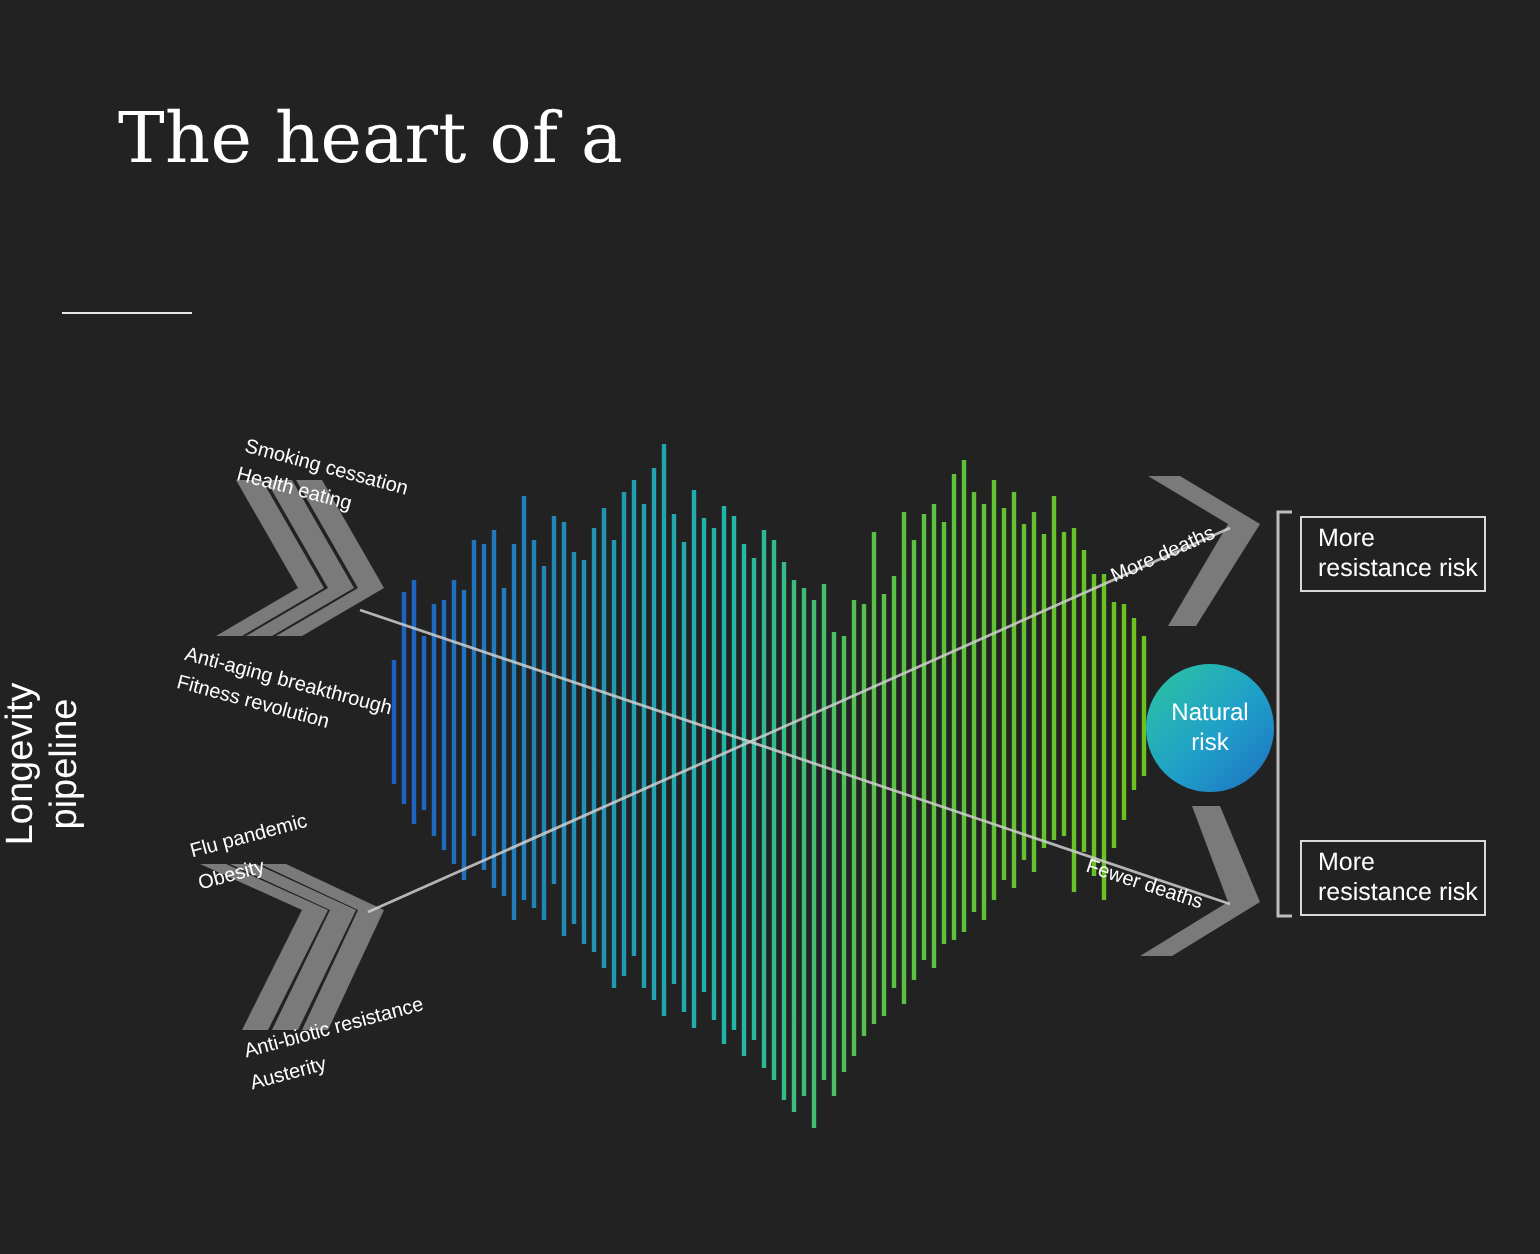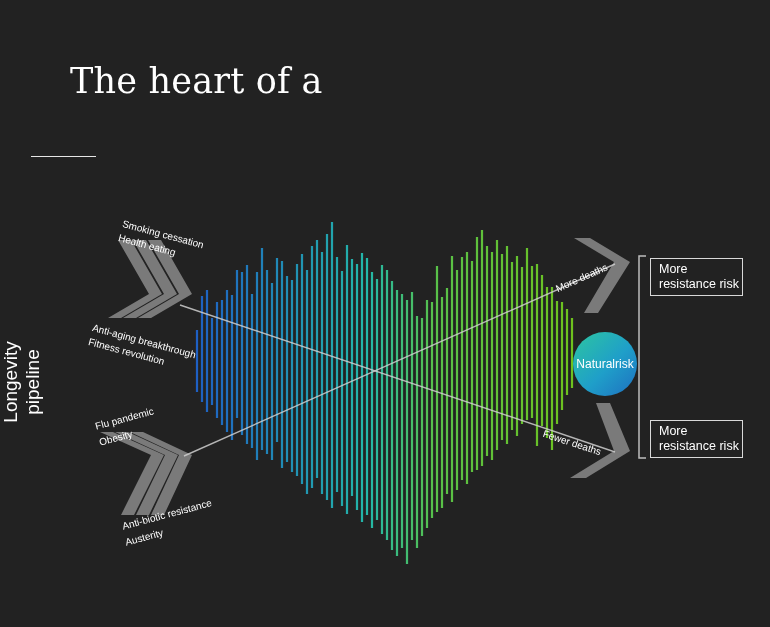--- a/index.html
+++ b/index.html
@@ -8,21 +8,21 @@
     background: #222222;
     font-family: "Liberation Sans", "DejaVu Sans", sans-serif;
     color: #ffffff;
     position: relative;
   }
   .title {
     position: absolute; left: 58px; top: 46px;
     font-family: "DejaVu Serif", "Liberation Serif", serif;
     font-size: 35px; line-height: 46px; font-weight: normal;
     letter-spacing: 0.2px;
-    color: #ffffff; margin: 12px;
+    color: #ffffff; margin: 1px;
   }
   .title span { display: block; }
   .title-rule {
     position: absolute; left: 31px; top: 156px; width: 65px; height: 0;
     border-top: 1.5px solid #e6e6e6;
   }
   svg.diagram { position: absolute; left: 0; top: 0; }
   .side-label {
     position: absolute; left: 20px; top: 382px;
     transform: translate(-50%, -50%) rotate(-90deg);
@@ -35,21 +35,21 @@
   .risk-box {
     position: absolute; border: 1.5px solid #d9d9d9;
     padding: 3px 0 3px 8px; font-size: 12.5px; line-height: 15px;
     color: #ffffff; background: transparent; box-sizing: border-box;
   }
   .risk-box span { display: block; }
   .hedge {
     position: absolute; left: 573px; top: 332px; width: 64px; height: 64px;
     border-radius: 50%;
     background: linear-gradient(135deg, #2dc6a0 0%, #1f9fc9 55%, #1e6fc0 100%);
-    display: flex; flex-direction: row; align-items: center; justify-content: center;
+    display: flex; flex-direction: column; align-items: center; justify-content: center;
     font-size: 12px; line-height: 15px; color: #ffffff; text-align: center;
   }
   .rot-label {
     position: absolute; font-size: 10px; line-height: 12px; color: #ffffff;
     white-space: nowrap; transform-origin: left top;
   }
 </style>
 </head>
 <body>
 

